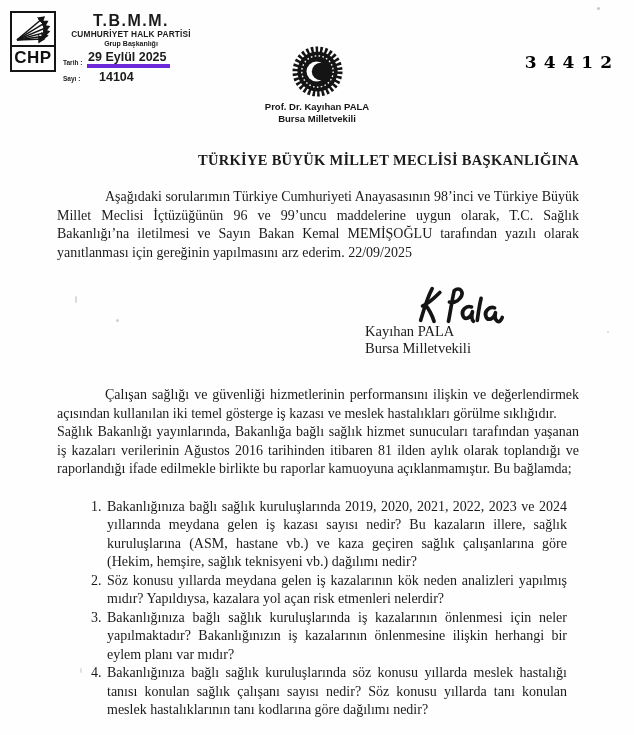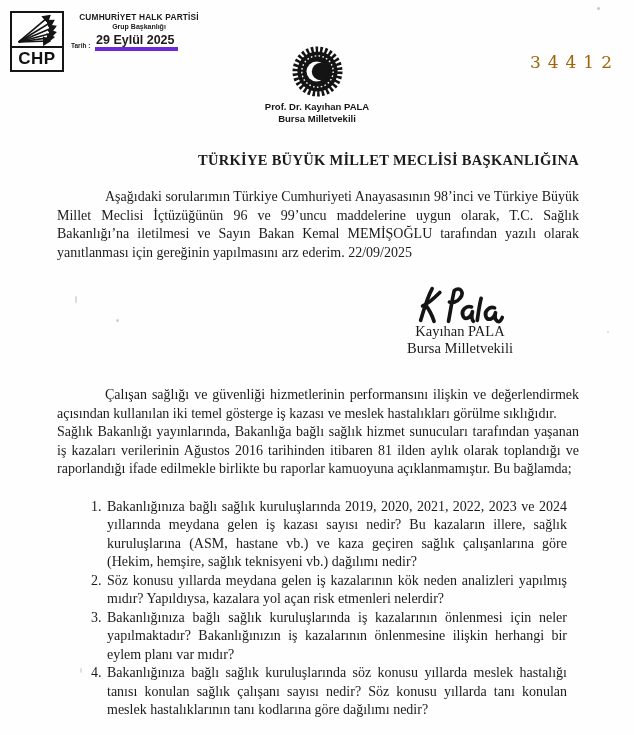--- a/index.html
+++ b/index.html
@@ -5,41 +5,41 @@
   * { margin:0; padding:0; box-sizing:border-box; }
   html,body { background:#ffffff; }
   body { font-family:"Liberation Serif", serif; }
   .page {
     position:relative; width:634px; height:735px;
     background:#fefefe; color:#1b1b1b; overflow:hidden;
   }
 
   
   .stamp { position:absolute; left:10px; top:11px; display:flex; gap:7px; }
-  .chp-box { width:54px; height:61px; border:2.5px solid #151515; display:flex; flex-direction:column; background:#fff; }
+  .chp-box { width:46px; height:61px; border:2.5px solid #151515; display:flex; flex-direction:column; background:#fff; }
   .chp-arrows { flex:1 1 auto; border-bottom:2.5px solid #151515; position:relative; overflow:hidden; }
   .chp-arrows svg { display:block; width:100%; height:100%; }
   .chp-label {
     height:23px; font-family:"Liberation Sans", sans-serif; font-weight:bold;
     font-size:17px; line-height:22px; text-align:center; letter-spacing:.5px; color:#111;
   }
   .stamp-right { font-family:"Liberation Sans", sans-serif; width:136px; text-align:center; padding-top:1px; }
   .stamp-org   { font-size:16px; font-weight:bold; letter-spacing:1.5px; line-height:17px; }
   .stamp-party { font-size:8.3px; font-weight:bold; line-height:10px; letter-spacing:.2px; }
   .stamp-unit  { font-size:7px;  font-weight:bold; line-height:9px; }
   .stamp-row { display:flex; align-items:flex-end; margin-top:2px; text-align:left; }
   .stamp-row .lbl { font-size:6.5px; font-weight:bold; width:24px; padding-bottom:2px; color:#222; }
   .stamp-date { font-size:12.5px; font-weight:bold; border-bottom:4px solid #6d28d9; padding:0 3px 0 1px; }
   .stamp-no   { font-size:12.5px; font-weight:bold; padding-left:12px; }
 
   
   .registry {
     position:absolute; top:52px; right:15px;
     font-family:"DejaVu Serif", serif; font-size:17px; letter-spacing:7px;
-    color:#a16207; font-weight:400;
+    color:#000000; font-weight:700;
   }
 
   
   .letterhead { position:absolute; top:46px; left:0; right:0; text-align:center; }
   .seal { display:block; margin:0 auto; }
   .lh-text { margin-top:4px; font-family:"Liberation Sans", sans-serif; font-weight:bold; color:#161616; }
   .lh-name  { font-size:9.5px; line-height:12px; }
   .lh-title { font-size:9.5px; line-height:12px; }
   .lh-role  { font-size:9.5px; line-height:13px; }
 
@@ -47,21 +47,21 @@
   .doc-title {
     position:absolute; top:152px; left:57px; right:55px;
     text-align:right; font-size:14.5px; font-weight:bold; letter-spacing:.3px;
   }
   .content {
     position:absolute; top:188px; left:57px; right:55px;
     font-size:14px; line-height:18.5px; text-align:justify;
   }
   .intro { text-indent:48px; }
   .sig-block {
-    width:190px; margin:23px 24px 0 auto; text-align:center;
+    width:190px; margin:23px 24px 0 auto; 
   }
   .sig-scribble { display:block; margin:0 auto -2px auto; }
   .sig-name  { font-size:14.5px; line-height:17px; }
   .sig-title { font-size:14.5px; line-height:17px; }
   .body-p1 { margin-top:29px; text-indent:48px; }
   .body-p2 { }
   ol.questions { margin:19px 12px 0 0; padding-left:48px; }
   ol.questions li { text-align:justify; padding-left:2px; }
 
   
@@ -92,25 +92,30 @@
             <line x1="6" y1="30" x2="44" y2="14"></line>
             <line x1="6" y1="30" x2="44" y2="20"></line>
             <line x1="6" y1="30" x2="42" y2="25"></line>
             <line x1="6" y1="30" x2="38" y2="29"></line>
           </g>
         </svg>
       </div>
       <div class="chp-label">CHP</div>
     </div>
     <div class="stamp-right">
+      <div class="stamp-org">T.B.M.M.</div>
       <div class="stamp-party">CUMHURİYET HALK PARTİSİ</div>
       <div class="stamp-unit">Grup Başkanlığı</div>
       <div class="stamp-row">
         <span class="lbl">Tarih :</span>
         <span class="stamp-date">29 Eylül 2025</span>
+      </div>
+      <div class="stamp-row">
+        <span class="lbl">Sayı :</span>
+        <span class="stamp-no">14104</span>
       </div>
     </div>
   </div>
 
   <div class="registry">34412</div>
 
   <div class="letterhead">
     <svg class="seal" width="51" height="51" viewBox="0 0 52 52" aria-hidden="true">
       <circle cx="26" cy="26" r="22.5" fill="none" stroke="#141414" stroke-width="6" stroke-dasharray="2.6 2.1"></circle>
       <circle cx="26" cy="26" r="20.5" fill="#141414"></circle>

